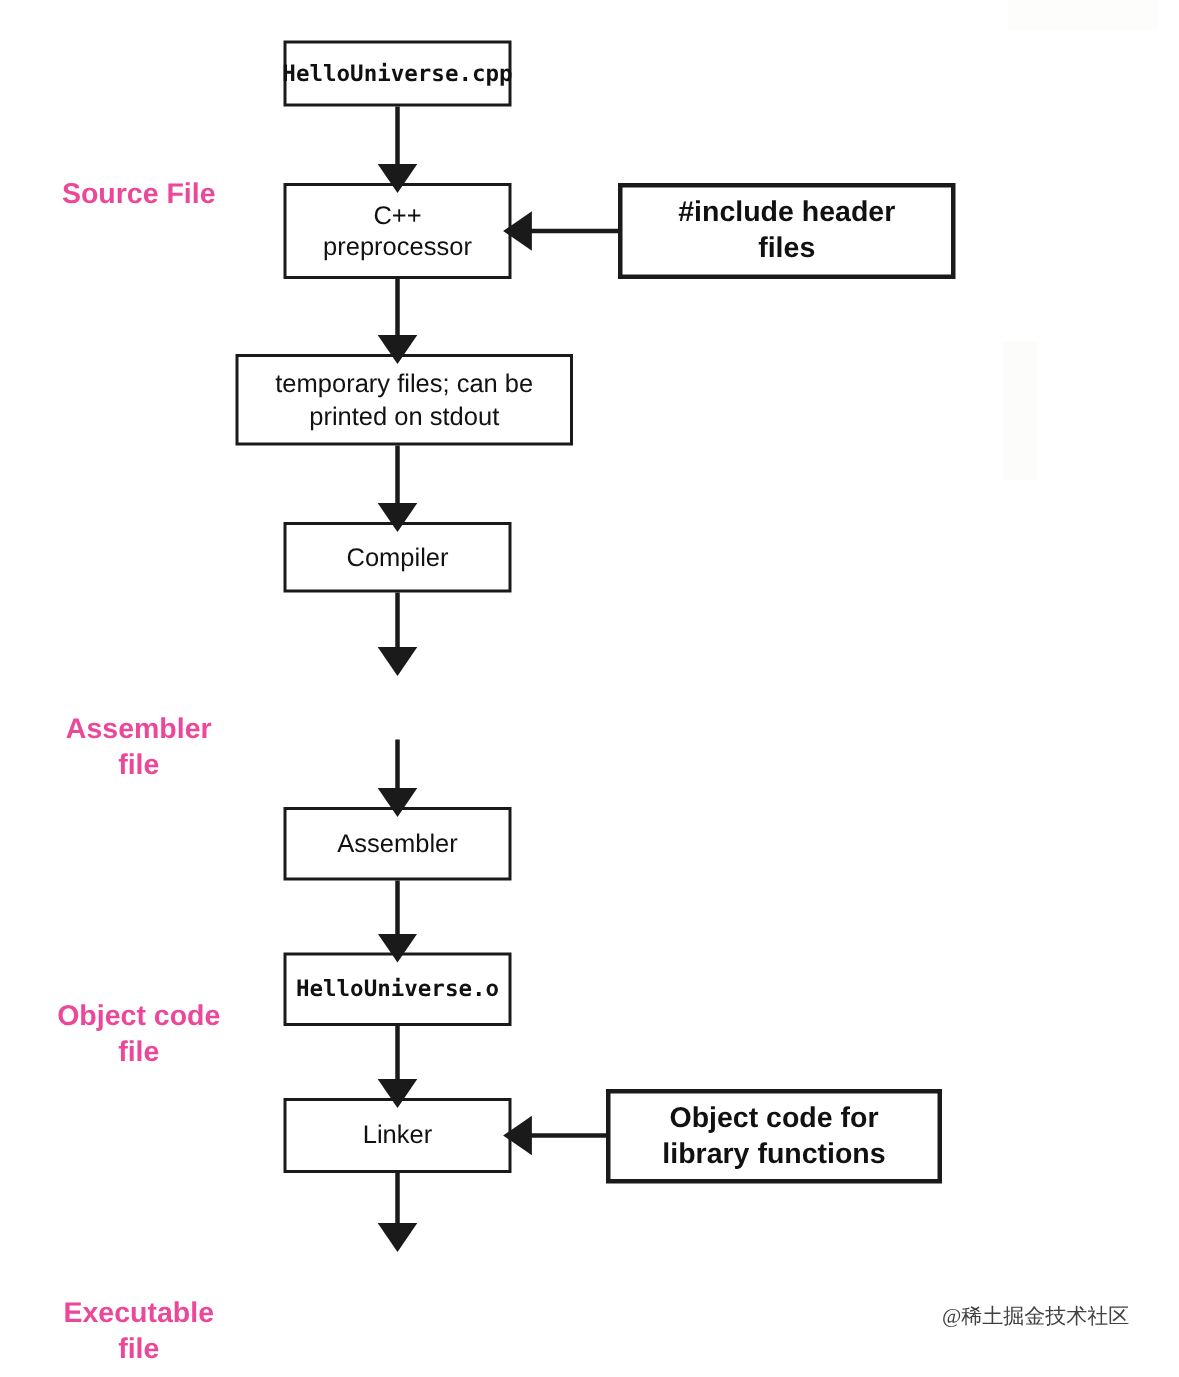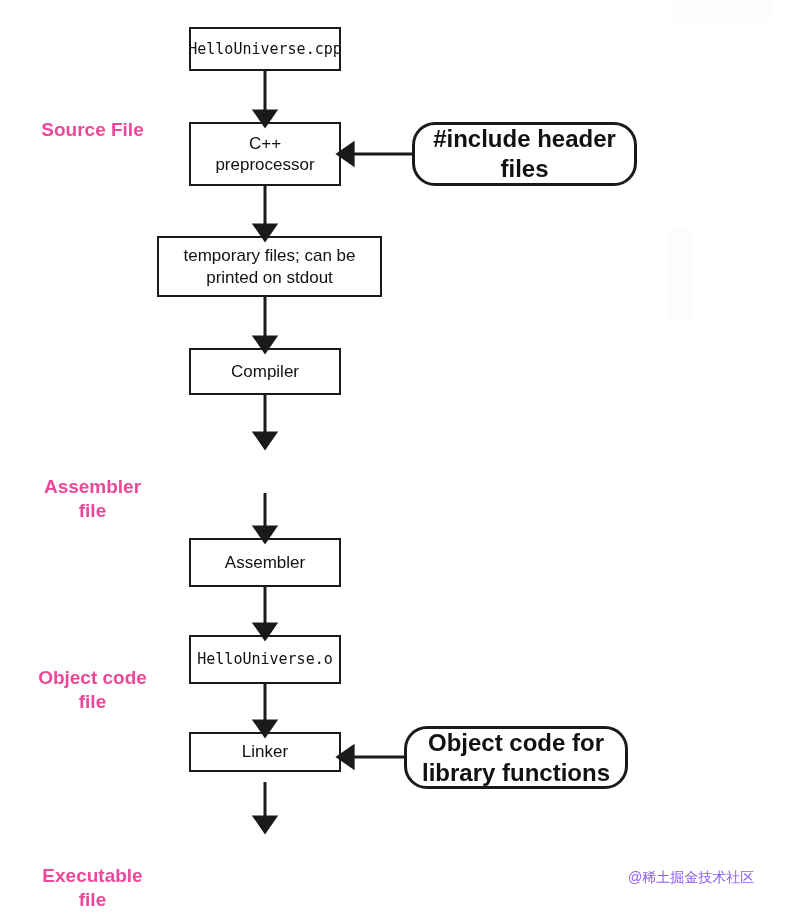--- a/index.html
+++ b/index.html
@@ -25,54 +25,53 @@
     display: flex;
     align-items: center;
     justify-content: center;
     text-align: center;
     color: #111111;
     line-height: 1.25;
   }
   .node.mono {
     font-family: "DejaVu Sans Mono", "Liberation Mono", monospace;
     font-size: 15px;
-    font-weight: 400;
+    font-weight: 700;
     letter-spacing: 0px;
   }
   .node.plain {
     font-family: "Liberation Sans", sans-serif;
     font-size: 17px;
     font-weight: 400;
   }
   .node.emph {
     font-family: "Liberation Sans", sans-serif;
-    font-size: 24px;
+    font-size: 19px;
     font-weight: 700;
     border-width: 3px;
-    border-radius: 23px;
   }
   .side-label {
     position: absolute;
     font-family: "Liberation Sans", sans-serif;
     font-size: 19px;
     font-weight: 700;
     color: #ec4899;
     text-align: center;
     line-height: 1.3;
     white-space: pre-line;
   }
   .edge {
     position: absolute;
     overflow: visible;
   }
   .watermark {
     position: absolute;
-    font-family: Liberation Sans, sans-serif;
+    font-family: Liberation Serif, serif;
     font-size: 14px;
-    color: #8b5cf6;
+    color: #404040;
     white-space: nowrap;
   }
   .corner-artifact {
     position: absolute;
     background: #fdfdfb;
     pointer-events: none;
   }
 </style>
 </head>
 <body>
@@ -107,21 +106,21 @@
 
 
   <div class="node plain" style="left:189px; top:538px; width:152px; height:49px;">
     <span>Assembler</span>
   </div>
 
   <div class="node mono" style="left:189px; top:635px; width:152px; height:49px;">
     <span>HelloUniverse.o</span>
   </div>
 
-  <div class="node plain" style="left:189px; top:732px; width:152px; height:40px;">
+  <div class="node plain" style="left:189px; top:732px; width:152px; height:50px;">
     <span>Linker</span>
   </div>
 
   <div class="node emph" style="left:404px; top:726px; width:224px; height:63px; white-space:pre-line;">
     <span>Object code for
 library functions</span>
   </div>
 
 
   <div class="side-label" style="left:15px; top:93px; width:155px;">

